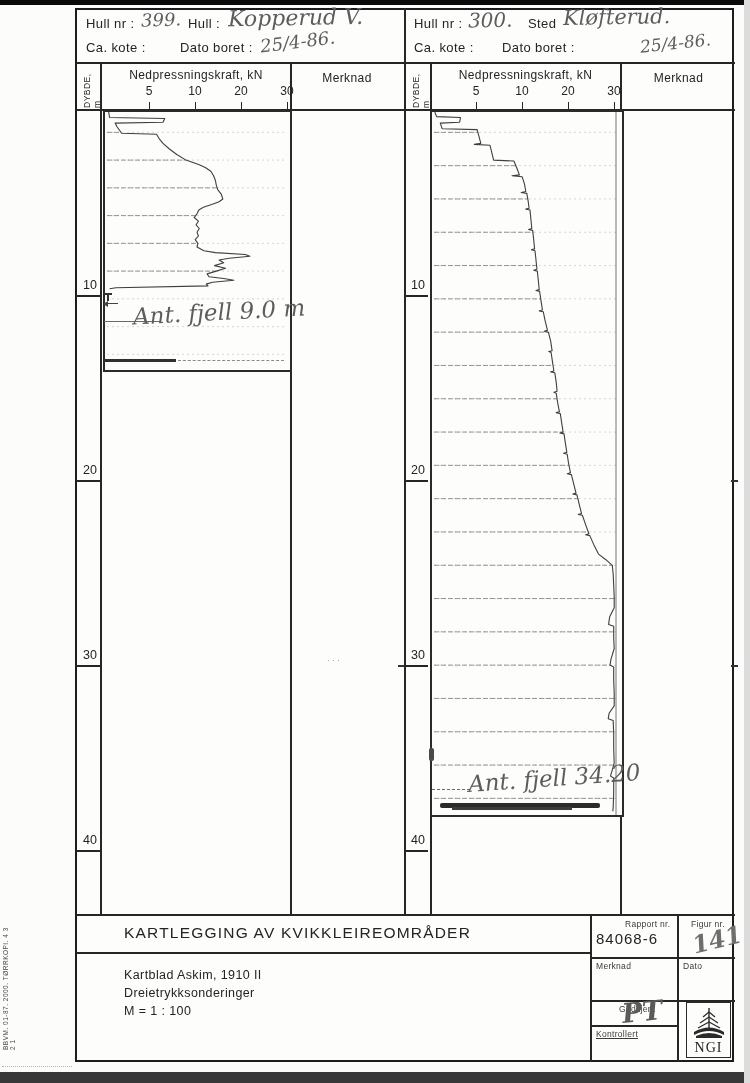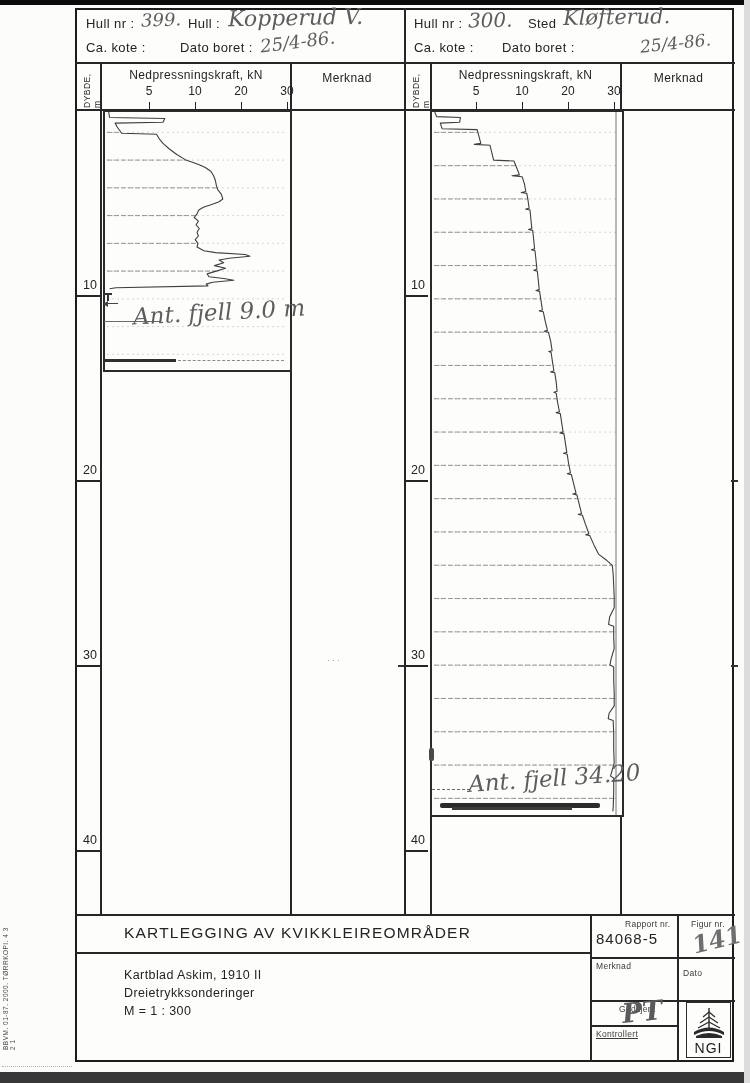--- a/index.html
+++ b/index.html
@@ -205,40 +205,40 @@
   <div class="hline" style="left:76px;top:952px;width:514px;"></div>
   <div class="vline" style="left:590px;top:914px;height:148px;"></div>
   <div class="vline" style="left:677px;top:914px;height:148px;"></div>
   <div class="hline" style="left:590px;top:957px;width:145px;"></div>
   <div class="hline" style="left:590px;top:1000px;width:145px;"></div>
   <div class="hline" style="left:590px;top:1025px;width:87px;"></div>
 
   <div class="abs tech" style="left:124px;top:924px;font-size:15.5px;letter-spacing:1.2px;">KARTLEGGING AV KVIKKLEIREOMRÅDER</div>
   <div class="abs tech" style="left:124px;top:968px;font-size:12.5px;">Kartblad Askim, 1910 II</div>
   <div class="abs tech" style="left:124px;top:986px;font-size:12.5px;">Dreietrykksonderinger</div>
-  <div class="abs tech" style="left:124px;top:1004px;font-size:12.5px;">M = 1 : 300</div>
+  <div class="abs tech" style="left:124px;top:1004px;font-size:12.5px;">M = 1 : 100</div>
 
   <div class="abs smallcap" style="left:625px;top:919px;">Rapport nr.</div>
-  <div class="abs tech" style="left:596px;top:930px;font-size:15px;letter-spacing:1px;">84068-5</div>
+  <div class="abs tech" style="left:596px;top:930px;font-size:15px;letter-spacing:1px;">84068-6</div>
   <div class="abs smallcap" style="left:683px;top:919px;margin-left:8px;">Figur nr.</div>
   <div class="abs hand" style="left:692px;top:925px;font-size:24px;color:#6e6e6e;transform:rotate(-14deg);font-weight:bold;">141</div>
   <div class="abs smallcap" style="left:596px;top:961px;">Merknad</div>
-  <div class="abs smallcap" style="left:683px;top:961px;margin-top:7px;">Dato</div>
+  <div class="abs smallcap" style="left:683px;top:961px;">Dato</div>
   <div class="abs smallcap" style="left:619px;top:1004px;">Godkjent</div>
   <div class="abs hand" style="left:622px;top:996px;font-size:27px;color:#5a5a5a;transform:rotate(-6deg);font-weight:bold;">PT</div>
   <div class="abs smallcap" style="left:596px;top:1029px;text-decoration:underline;">Kontrollert</div>
 
   <div class="abs" style="left:686px;top:1002px;width:45px;height:56px;border:1.5px solid #2a2a2a;box-sizing:border-box;">
     <svg width="40" height="36" viewBox="0 0 40 36" style="display:block;margin:1px auto 0;">
       <path d="M5 28 Q20 19 35 28 L35 31 Q20 23 5 31 Z" fill="#2a2a2a"></path>
       <path d="M7 32 Q20 26 33 32 L33 34 L7 34 Z" fill="#2a2a2a"></path>
       <line x1="20" y1="4" x2="20" y2="25" stroke="#2a2a2a" stroke-width="1.4"></line>
       <line x1="20" y1="8" x2="14" y2="13" stroke="#2a2a2a" stroke-width="1.2"></line>
       <line x1="20" y1="8" x2="26" y2="13" stroke="#2a2a2a" stroke-width="1.2"></line>
       <line x1="20" y1="13" x2="11" y2="19" stroke="#2a2a2a" stroke-width="1.2"></line>
       <line x1="20" y1="13" x2="29" y2="19" stroke="#2a2a2a" stroke-width="1.2"></line>
       <line x1="20" y1="18" x2="9" y2="24" stroke="#2a2a2a" stroke-width="1.2"></line>
       <line x1="20" y1="18" x2="31" y2="24" stroke="#2a2a2a" stroke-width="1.2"></line>
     </svg>
-    <div style="text-align:center;font-family:Liberation Sans, sans-serif;font-size:14px;letter-spacing:1px;color:#1d1d1d;margin-top:0;">NGI</div>
+    <div style="text-align:center;font-family:Liberation Serif, serif;font-size:14px;letter-spacing:1px;color:#1d1d1d;margin-top:0;">NGI</div>
   </div>
 
 </div>
 
 </body></html>

